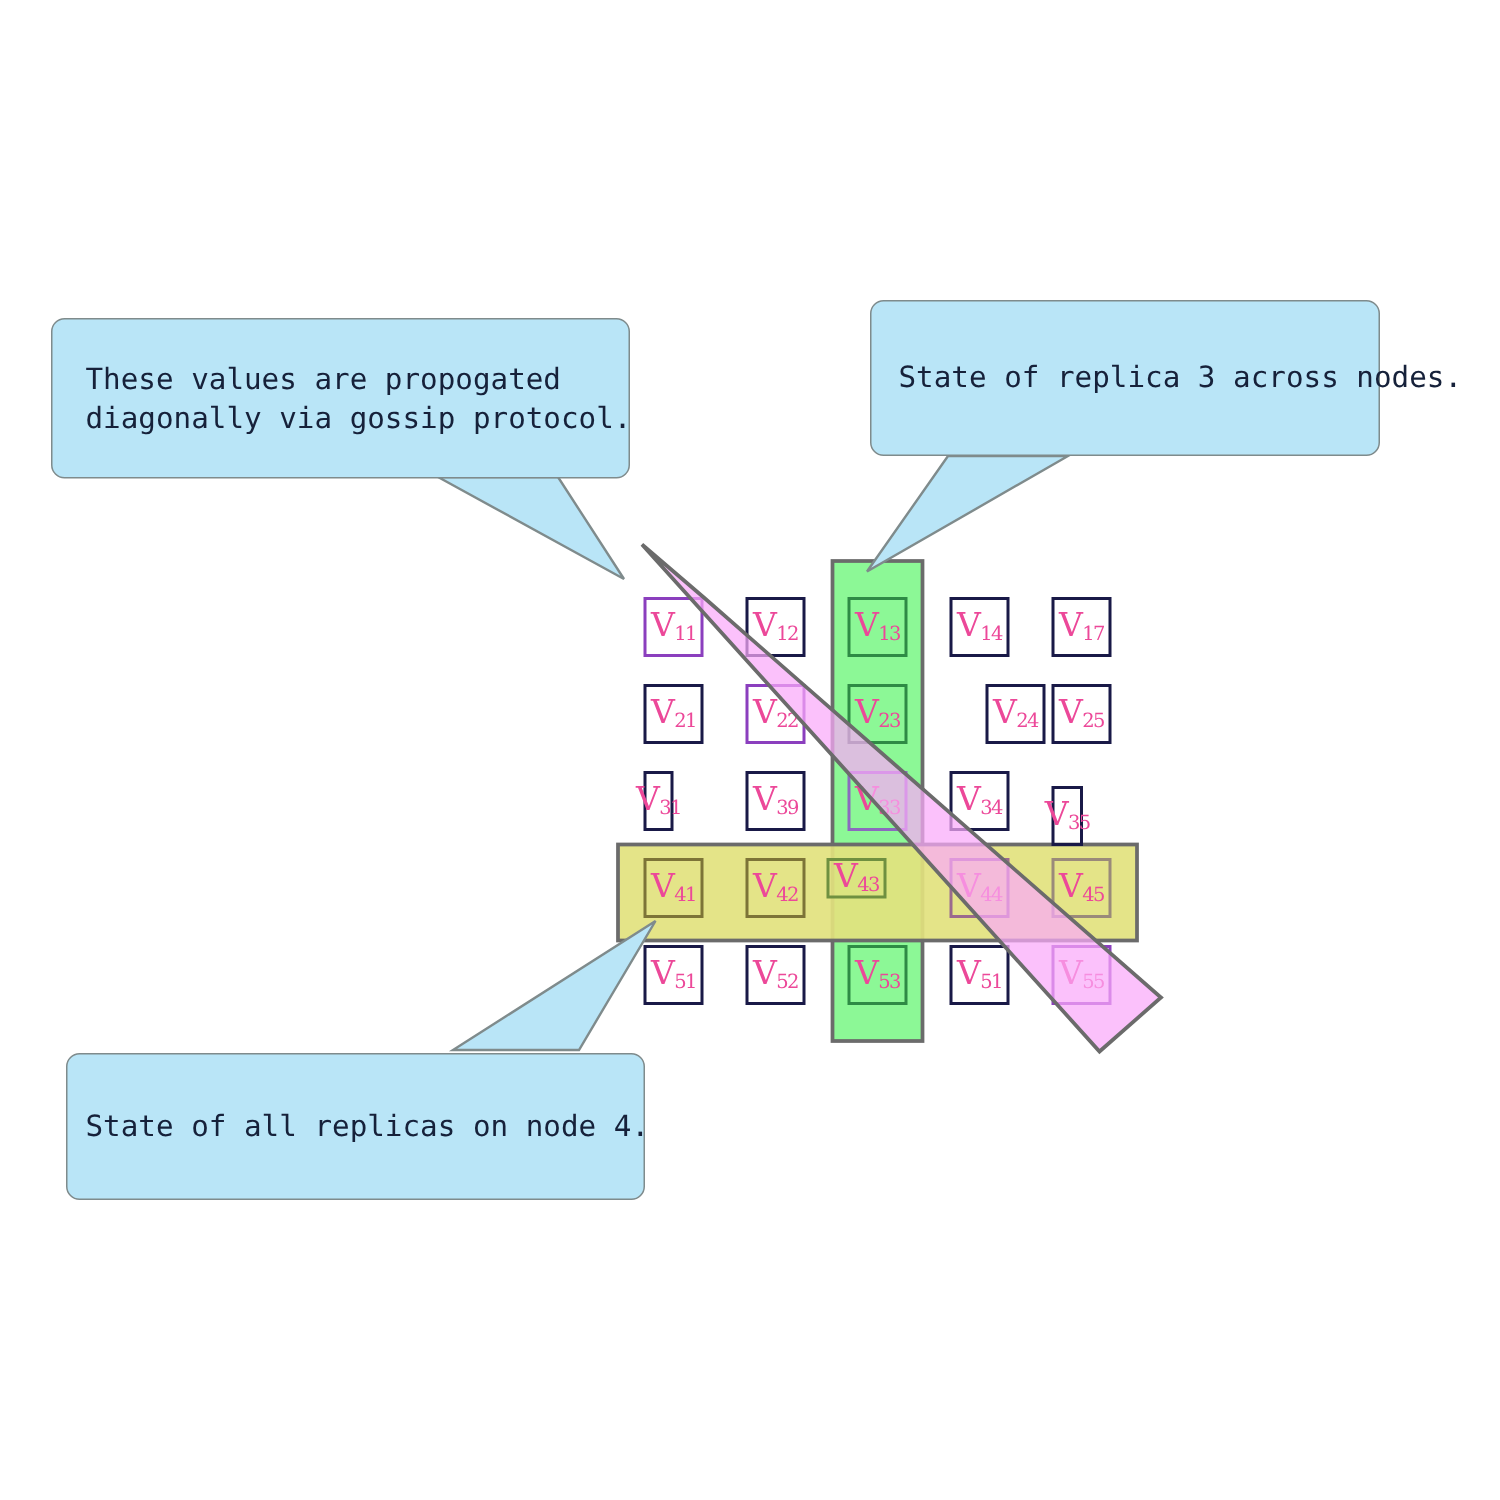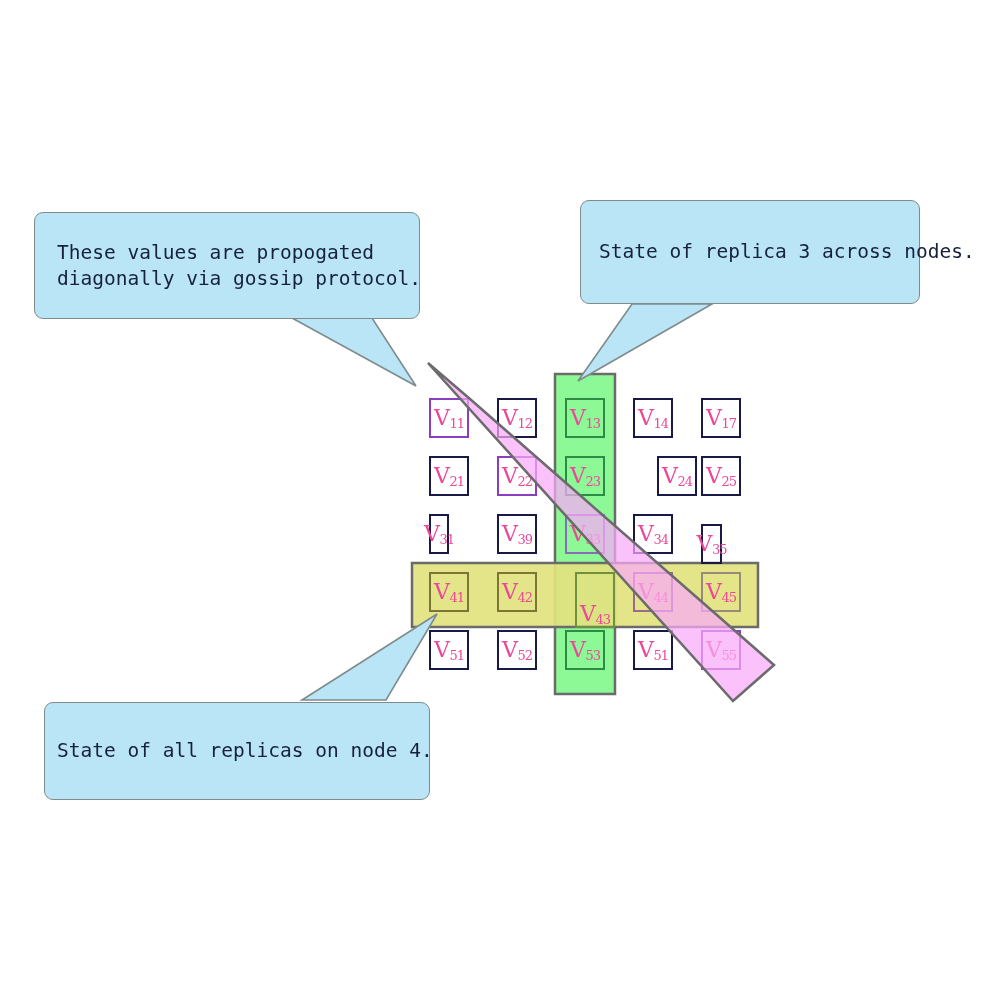--- a/index.html
+++ b/index.html
@@ -138,21 +138,21 @@
       </div>
       <div class="cell" style="left: 701px; top: 496px; width: 21px; height: 40px; border: 2.5px solid rgb(25, 25, 71); margin-top: 28px;">
         <span class="cell-label">V<sub>35</sub></span>
       </div>
       <div class="cell" style="left: 429px; top: 572px; width: 40px; height: 40px; border: 2.5px solid rgb(125, 116, 55);">
         <span class="cell-label">V<sub>41</sub></span>
       </div>
       <div class="cell" style="left: 497px; top: 572px; width: 40px; height: 40px; border: 2.5px solid rgb(125, 116, 55);">
         <span class="cell-label">V<sub>42</sub></span>
       </div>
-      <div class="cell" style="left: 575px; top: 572px; width: 40px; height: 56px; border: 2.5px solid rgb(111, 144, 64); align-items: flex-end;">
+      <div class="cell" style="left: 551px; top: 572px; width: 40px; height: 27px; border: 2.5px solid rgb(111, 144, 64);">
         <span class="cell-label">V<sub>43</sub></span>
       </div>
       <div class="cell" style="left: 633px; top: 572px; width: 40px; height: 40px; border: 2.5px solid rgb(154, 106, 142);">
         <span class="cell-label">V<sub>44</sub></span>
       </div>
       <div class="cell" style="left: 701px; top: 572px; width: 40px; height: 40px; border: 2.5px solid rgb(154, 138, 122);">
         <span class="cell-label">V<sub>45</sub></span>
       </div>
       <div class="cell" style="left: 429px; top: 630px; width: 40px; height: 40px; border: 2.5px solid rgb(25, 25, 71);">
         <span class="cell-label">V<sub>51</sub></span>

